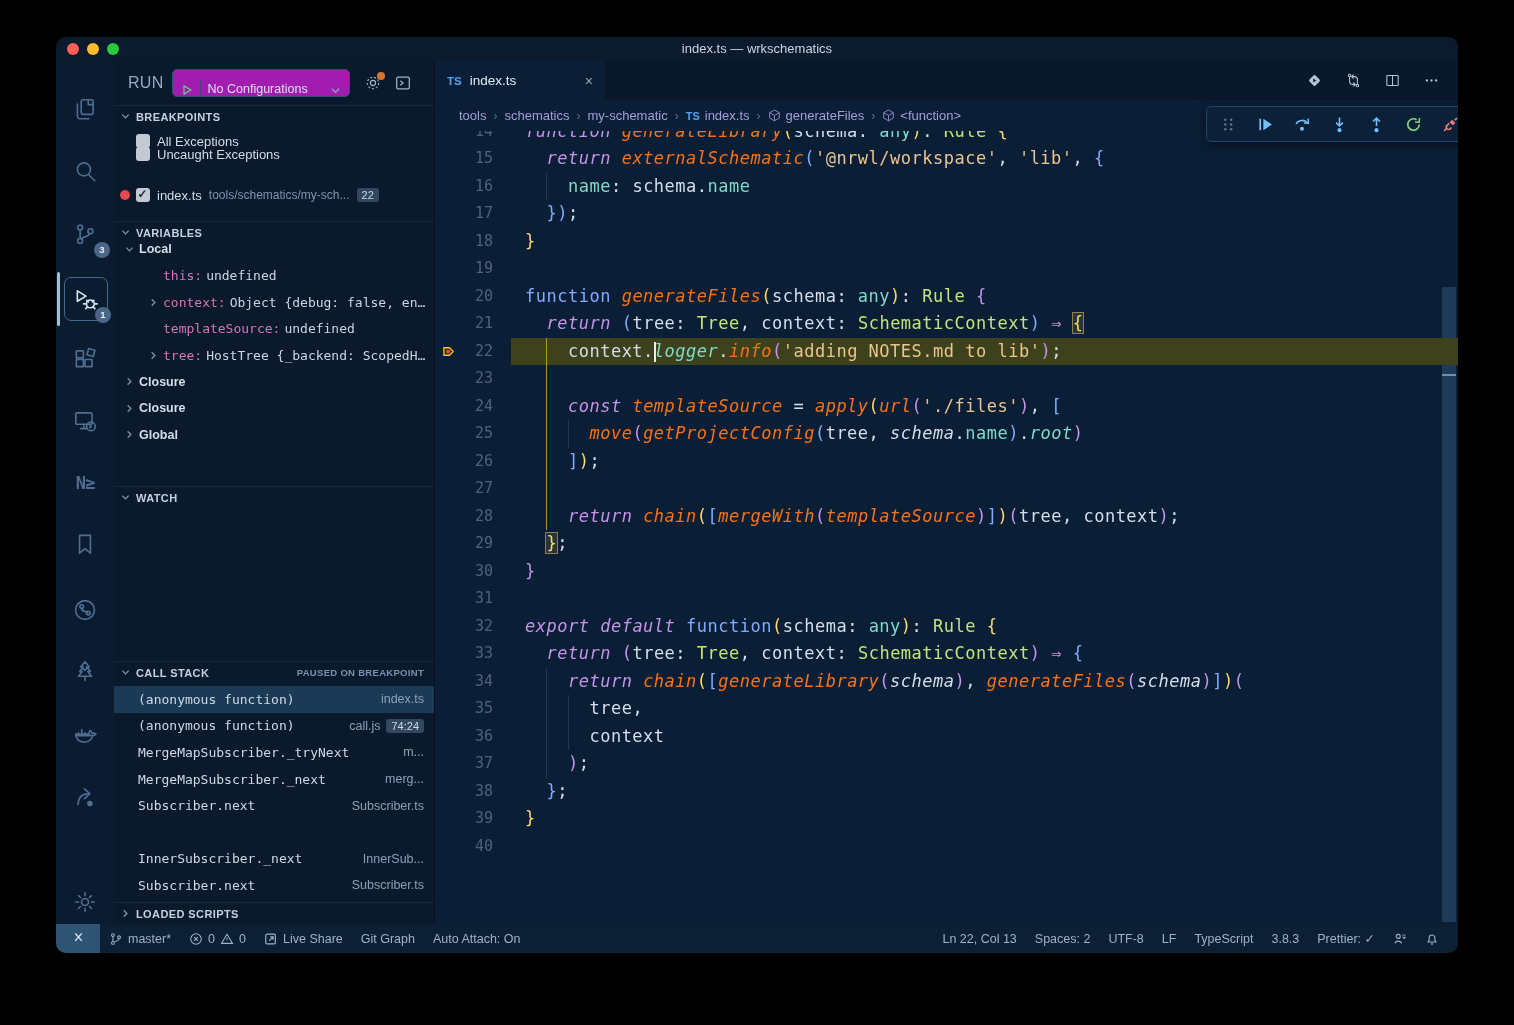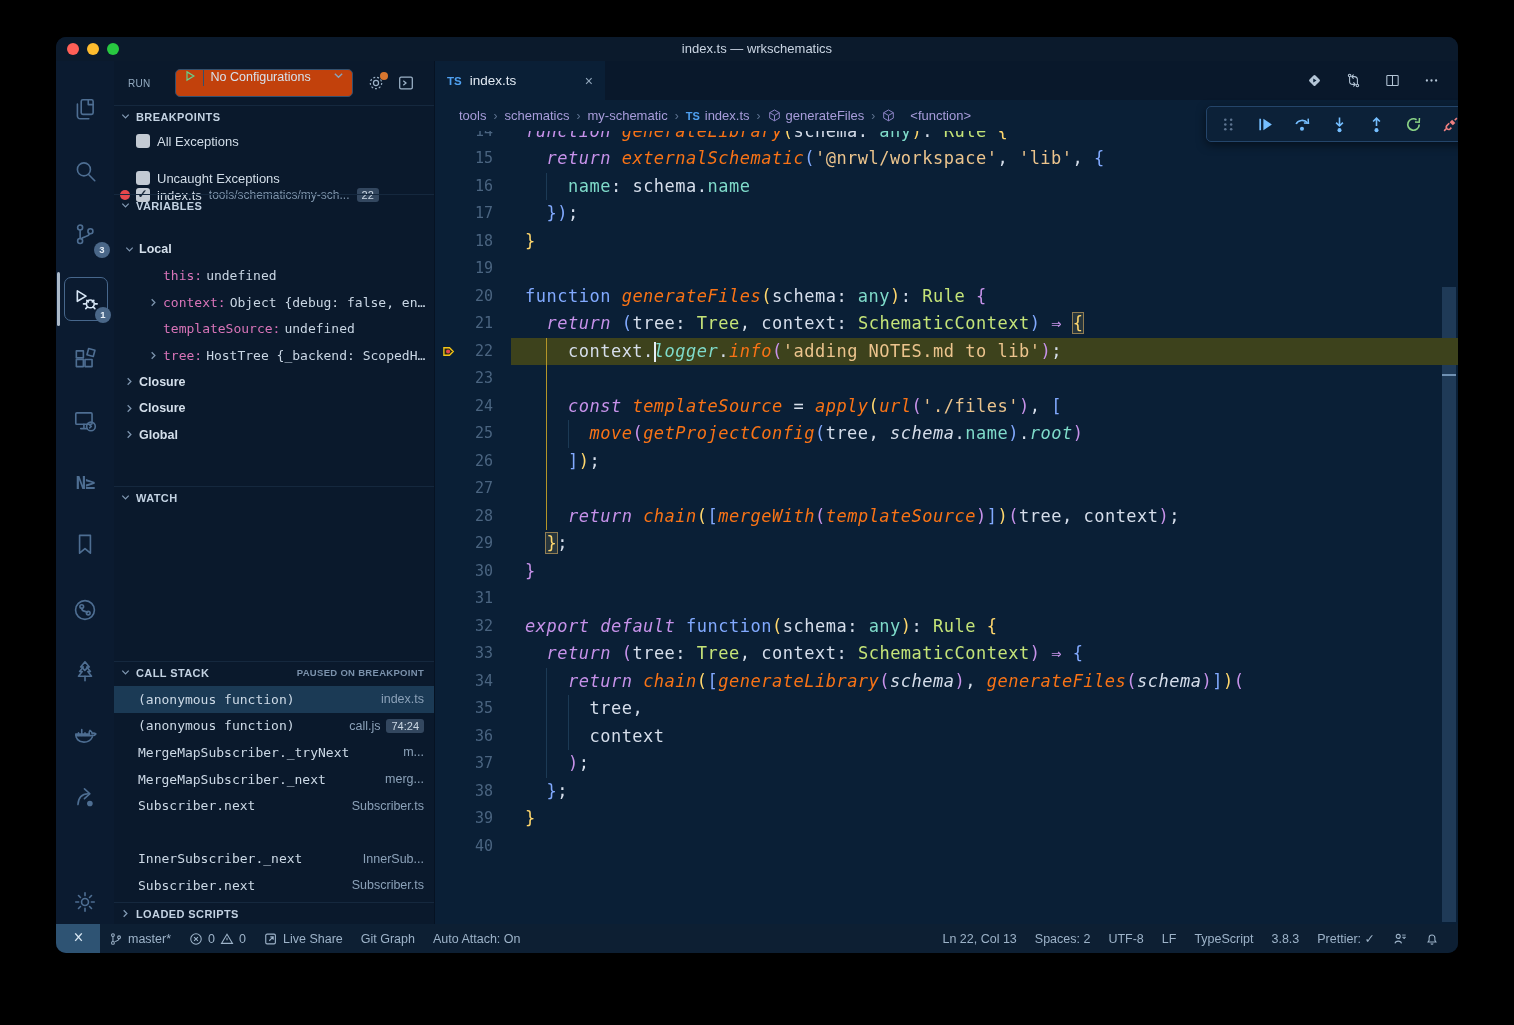--- a/index.html
+++ b/index.html
@@ -23,23 +23,23 @@
     justify-content:center;color:#4e6e92;}
   .act-item svg{width:26px;height:26px;}
   .act-item.active{color:#d7e6f5;border:1px solid #47678c;border-radius:7px;}
   .act-item.active::before{content:"";position:absolute;left:-8px;top:-6px;width:3px;height:54px;
     background:#c9d6e4;border-radius:2px;opacity:.85;}
   .act-badge{position:absolute;right:-4px;bottom:-3px;min-width:16px;height:16px;border-radius:9px;
     background:#4a6788;color:#e8f0f8;font-size:9.5px;font-weight:bold;line-height:16px;text-align:center;}
   .nx-glyph{font-family:"DejaVu Sans Mono",monospace;font-size:17px;font-weight:bold;letter-spacing:-1px;}
   
   .run-row{position:absolute;top:7px;left:14px;right:10px;height:30px;display:flex;align-items:center;color:#9db3c8;}
-  .run-label{font-size:10px;letter-spacing:.3px;margin-right:24px;color:#93aac0;}
+  .run-label{font-size:16px;letter-spacing:.3px;margin-right:8px;color:#93aac0;}
   .cfg-box{height:26px;flex:1;max-width:160px;border:1px solid #33506e;border-radius:5px;display:flex;
-    align-items:flex-start;padding:0 8px;gap:7px;background:#c2410c;}
+    align-items:flex-end;padding:0 8px;gap:7px;background:#a21caf;}
   .cfg-box .playtri{color:#67cf8c;}
   .cfg-sep{width:1px;height:16px;background:#33506e;}
   .cfg-text{color:#d7e1ec;font-size:12.5px;white-space:nowrap;overflow:hidden;flex:1;}
   .chev{color:#8aa2ba;}
   .gear-wrap{position:relative;margin-left:14px;color:#9db3c8;}
   .gear-dot{position:absolute;right:-3px;top:-2px;width:8px;height:8px;border-radius:50%;background:#d8762f;}
   .panel-btn{margin-left:12px;color:#9db3c8;}
   .sec-header{position:absolute;left:0;right:0;height:21px;display:flex;align-items:center;gap:5px;
     padding-left:6px;color:#c3d2e2;font-size:11px;font-weight:bold;letter-spacing:.4px;border-top:1px solid #15283e;}
   .sec-header .chevicon{color:#8199b3;}
@@ -256,32 +256,32 @@
             <svg width="11" height="11" viewBox="0 0 12 12" fill="none" stroke="currentColor" stroke-width="1.4">
               <path d="M2.5 4l3.5 3.5L9.5 4"></path>
             </svg>
           </span>
           <span>BREAKPOINTS</span>
         </div>
         <div class="bp-row" style="top:67px">
           <span class="cbx "></span>
           <span>All Exceptions</span>
         </div>
-        <div class="bp-row" style="top:104px">
+        <div class="bp-row" style="top:80px">
           <span class="cbx "></span>
           <span>Uncaught Exceptions</span>
         </div>
         <div class="bp-row" style="top:121px">
           <span class="bp-dot"></span>
           <span class="cbx checked"></span>
           <span>index.ts</span>
           <span class="bp-path">tools/schematics/my-sch...</span>
           <span class="badge">22</span>
         </div>
-        <div class="sec-header" style="top:133px">
+        <div class="sec-header" style="top:160px">
           <span class="chevicon">
             <svg width="11" height="11" viewBox="0 0 12 12" fill="none" stroke="currentColor" stroke-width="1.4">
               <path d="M2.5 4l3.5 3.5L9.5 4"></path>
             </svg>
           </span>
           <span>VARIABLES</span>
         </div>
         <div class="var-row" style="top:175px;padding-left:10px">
           <span class="chevicon">
             <svg width="11" height="11" viewBox="0 0 12 12" fill="none" stroke="currentColor" stroke-width="1.4">
@@ -456,21 +456,21 @@
           <span style="display: flex; align-items: center; gap: 5px;">
             <span class="crumb-sym">
               <svg width="13" height="13" viewBox="0 0 12 13" fill="none" stroke="currentColor" stroke-width="1">
                 <path d="M6 1l4.8 2.7v5.4L6 11.8 1.2 9.1V3.7z"></path>
                 <path d="M1.2 3.7L6 6.4l4.8-2.7M6 6.4v5.4"></path>
               </svg>
             </span>
             <span>generateFiles</span>
           </span>
           <span class="crumb-sep">›</span>
-          <span style="display: flex; align-items: center; gap: 15px;">
+          <span style="display: flex; align-items: center; gap: 5px;">
             <span class="crumb-sym">
               <svg width="13" height="13" viewBox="0 0 12 13" fill="none" stroke="currentColor" stroke-width="1">
                 <path d="M6 1l4.8 2.7v5.4L6 11.8 1.2 9.1V3.7z"></path>
                 <path d="M1.2 3.7L6 6.4l4.8-2.7M6 6.4v5.4"></path>
               </svg>
             </span>
             <span>&lt;function&gt;</span>
           </span>
         </div>
       <div class="tabstrip">

